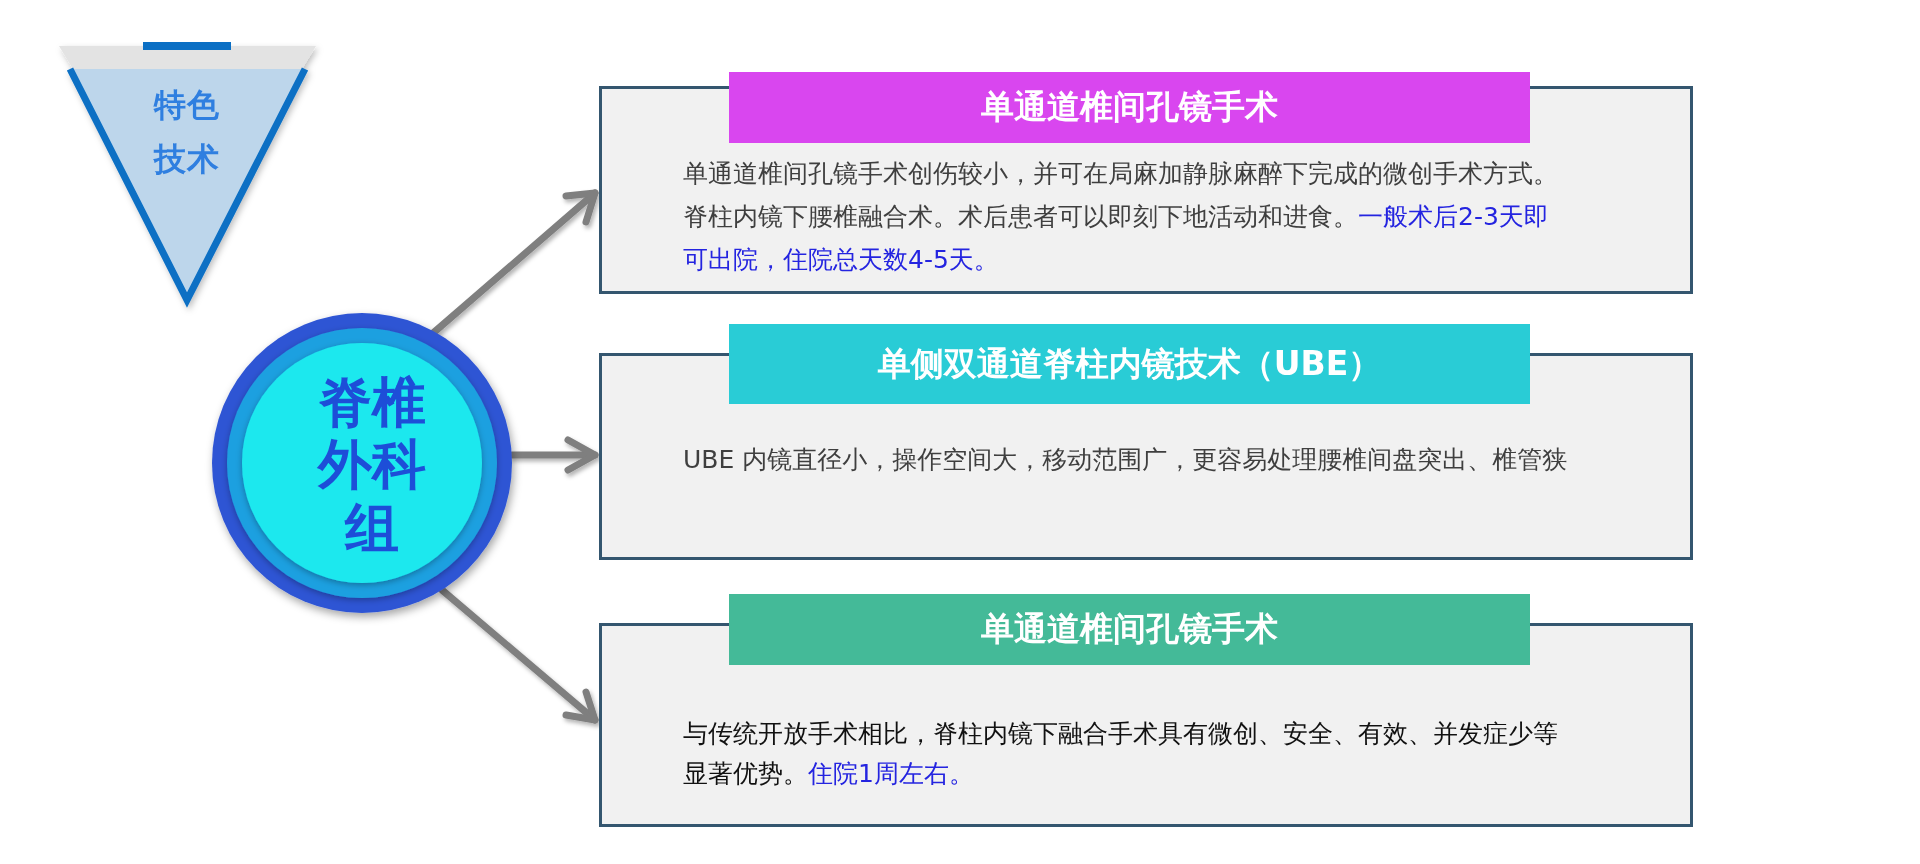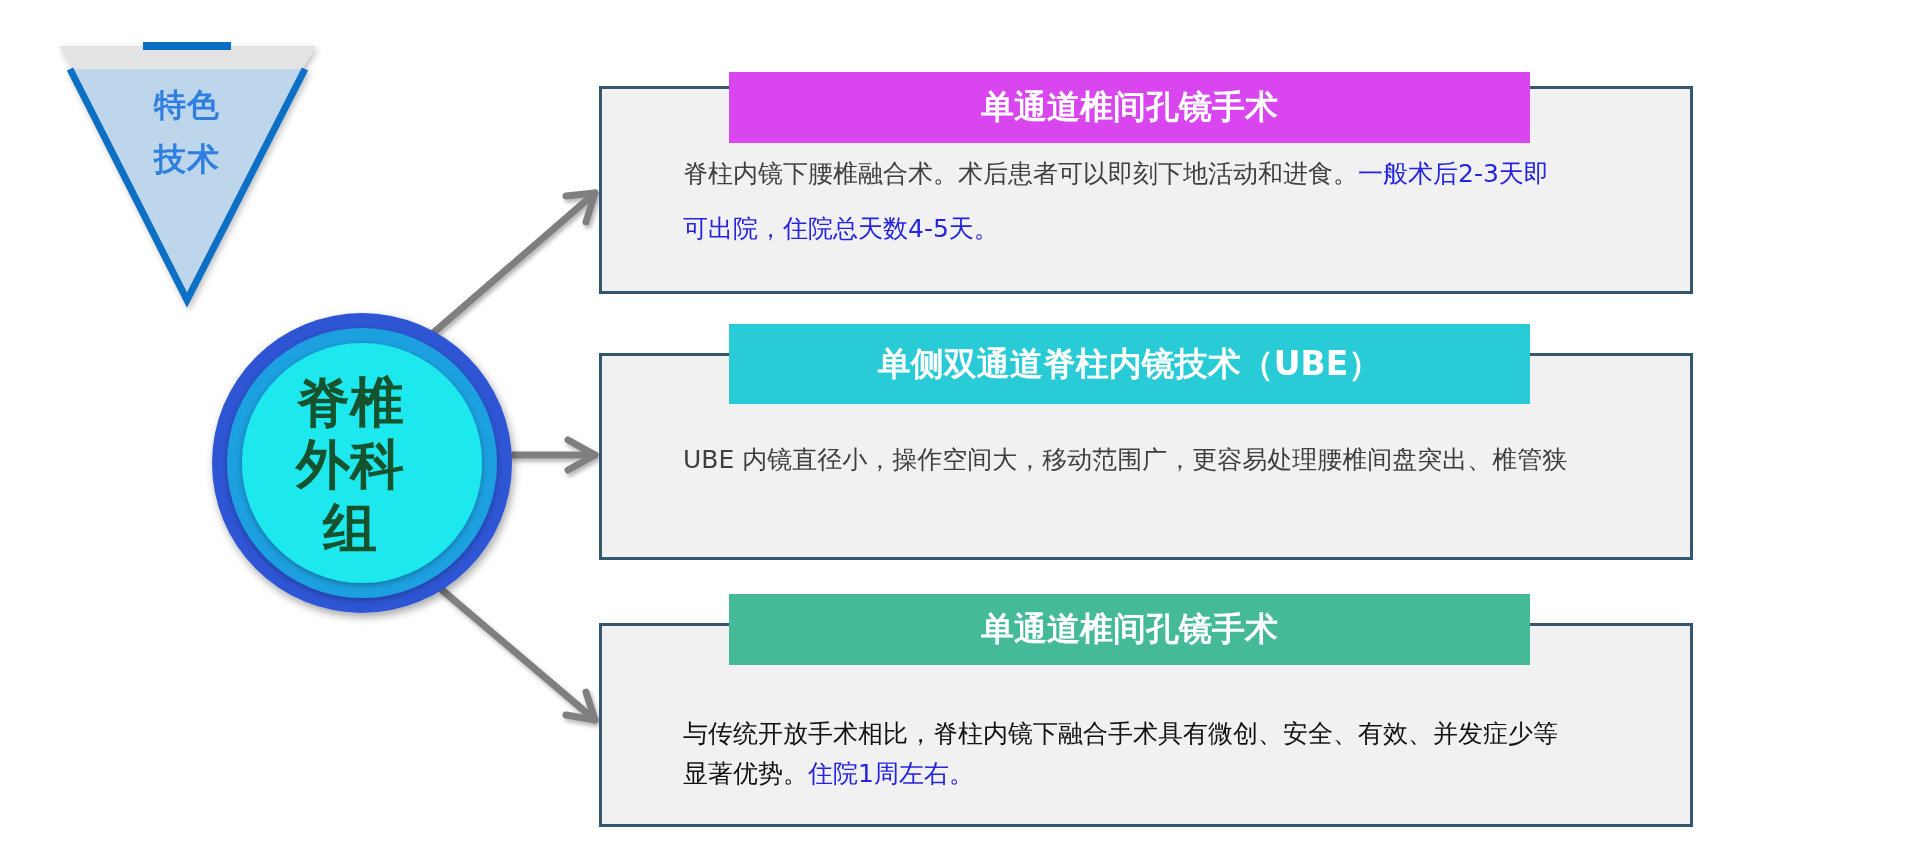--- a/index.html
+++ b/index.html
@@ -1,28 +1,28 @@
 <!DOCTYPE html>
 <html><head>
 <meta charset="utf-8">
 <style>
   html, body { margin:0; padding:0; }
   body { width:1920px; height:864px; background:#ffffff; position:relative; overflow:hidden;
          font-family:"DejaVu Sans","Liberation Sans",sans-serif; }
   svg.layer { position:absolute; left:0; top:0; }
   .badge-text { position:absolute; left:140px; width:94px; text-align:center; color:#2f7fe0;
                 font-weight:bold; font-size:32px; line-height:40px; letter-spacing:1px; }
-  .hub-text { position:absolute; left:250px; width:200px; text-align:center; color:#14532d;
+  .hub-text { position:absolute; left:272px; width:200px; text-align:center; color:#1d4ed8;
               font-weight:bold; font-size:54px; line-height:62px; }
   .card { position:absolute; left:599px; width:1094px; background:#f1f1f1;
           border:3px solid #34566f; box-sizing:border-box; }
   .card-head { position:absolute; left:729px; width:801px; color:#ffffff; font-weight:bold;
                font-size:33px; display:flex; align-items:center; justify-content:center; }
   .card-body { position:absolute; left:683px; width:980px; font-size:25px; color:#3f3f3f; }
-  .card-body .hl { color:#2424e0;margin-top:12px; }
+  .card-body .hl { color:#2424e0; }
   .card-body.dark { color:#111111; }
 </style>
 </head>
 <body>
 
 <svg class="layer" width="340" height="320">
   <defs>
     <filter id="sh" x="-20%" y="-20%" width="140%" height="140%">
       <feDropShadow dx="2" dy="3" stdDeviation="3" flood-color="#000" flood-opacity="0.25"></feDropShadow>
     </filter>
@@ -72,20 +72,21 @@
   <circle cx="362" cy="463" r="135" fill="#1fa0e0" filter="url(#ish)"></circle>
   <circle cx="362" cy="463" r="120" fill="#1ee8ee" filter="url(#ish)"></circle>
 </svg>
 <div class="hub-text" style="top:372px;">脊椎</div>
 <div class="hub-text" style="top:434px;">外科</div>
 <div class="hub-text" style="top:498px;">组</div>
 
 <div class="card" style="top:86px;height:208px;"></div>
 <div class="card-head" style="top:72px;height:71px;background:#d946ef;">单通道椎间孔镜手术</div>
 <div class="card-body" style="top:152px;line-height:43px;">
+  <div>单通道椎间孔镜手术创伤较小，并可在局麻加静脉麻醉下完成的微创手术方式。</div>
   <div><span>脊柱内镜下腰椎融合术。术后患者可以即刻下地活动和进食。</span><span class="hl">一般术后2-3天即</span></div>
   <div class="hl">可出院，住院总天数4-5天。</div>
 </div>
 
 <div class="card" style="top:353px;height:207px;"></div>
 <div class="card-head" style="top:324px;height:80px;background:#29ccd6;">单侧双通道脊柱内镜技术（UBE）</div>
 <div class="card-body" style="top:440px;line-height:39px;">
   <div>UBE 内镜直径小，操作空间大，移动范围广，更容易处理腰椎间盘突出、椎管狭</div>
 </div>
 

